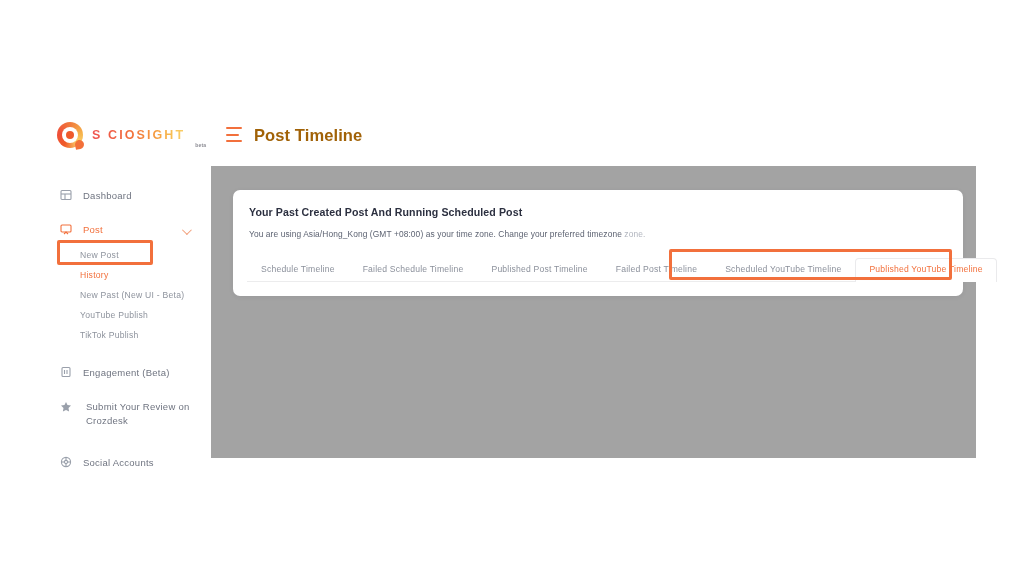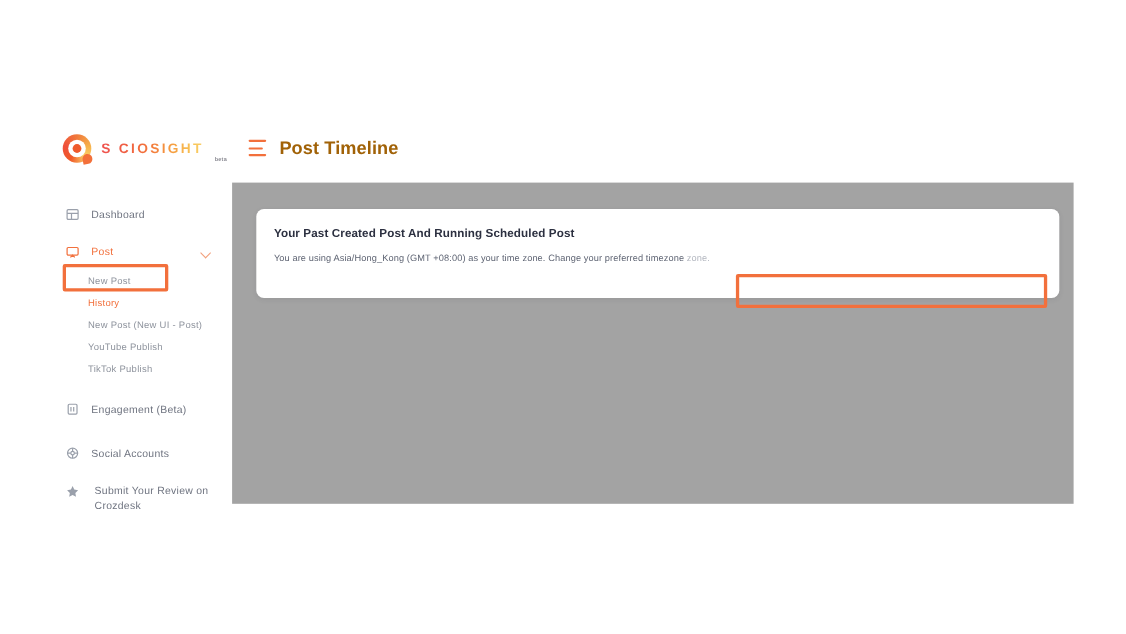--- a/index.html
+++ b/index.html
@@ -323,78 +323,86 @@
     </div>
 
     <div class="submenu">
       <div class="sub-item">
         <span>New Post</span>
       </div>
       <div class="sub-item current">
         <span>History</span>
       </div>
       <div class="sub-item">
-        <span>New Post (New UI - Post)</span>
+        <span>New Past (New UI - Beta)</span>
       </div>
       <div class="sub-item">
         <span>YouTube Publish</span>
       </div>
       <div class="sub-item">
         <span>TikTok Publish</span>
       </div>
     </div>
 
     <div class="nav-item" style="margin-top:13px;">
       <span class="nav-icon">
         <svg width="12" height="12" viewBox="0 0 12 12" fill="none" stroke="currentColor" stroke-width="1.1">
           <rect x="2" y="1.5" width="8" height="9" rx="1"></rect>
           <line x1="4.5" y1="4" x2="4.5" y2="8"></line>
           <line x1="7" y1="4" x2="7" y2="8"></line>
         </svg>
       </span>
       <span class="nav-label">Engagement (Beta)</span>
+    </div>
+
+    <div class="nav-item two-line" style="margin-top:22px;">
+      <span class="nav-icon">
+        <svg width="12" height="12" viewBox="0 0 12 12" fill="currentColor">
+          <path d="M6 .9 L7.5 4.1 L11 4.6 L8.5 7.1 L9.1 10.6 L6 8.9 L2.9 10.6 L3.5 7.1 L1 4.6 L4.5 4.1 Z"></path>
+        </svg>
+      </span>
+      <span class="nav-label">Submit Your Review on Crozdesk</span>
     </div>
 
     <div class="nav-item" style="margin-top:20px;">
       <span class="nav-icon">
         <svg width="12" height="12" viewBox="0 0 12 12" fill="none" stroke="currentColor" stroke-width="1.1">
           <circle cx="6" cy="6" r="4.6"></circle>
           <circle cx="6" cy="6" r="1.6"></circle>
           <line x1="6" y1="1.4" x2="6" y2="4.4"></line>
           <line x1="6" y1="7.6" x2="6" y2="10.6"></line>
           <line x1="1.4" y1="6" x2="4.4" y2="6"></line>
           <line x1="7.6" y1="6" x2="10.6" y2="6"></line>
         </svg>
       </span>
       <span class="nav-label">Social Accounts</span>
     </div>
 
-    <div class="nav-item two-line" style="margin-top:22px;">
-      <span class="nav-icon">
-        <svg width="12" height="12" viewBox="0 0 12 12" fill="currentColor">
-          <path d="M6 .9 L7.5 4.1 L11 4.6 L8.5 7.1 L9.1 10.6 L6 8.9 L2.9 10.6 L3.5 7.1 L1 4.6 L4.5 4.1 Z"></path>
-        </svg>
-      </span>
-      <span class="nav-label">Submit Your Review on Crozdesk</span>
-    </div>
-
   </div>
 
   <div class="hl-history"></div>
 
   <div class="content">
 
     <div class="card">
 
       <div class="card-title">Your Past Created Post And Running Scheduled Post</div>
 
       <div class="card-sub">
         <span>You are using Asia/Hong_Kong (GMT +08:00) as your time zone. Change your preferred timezone </span><a class="tz-link" href="#">zone.</a>
       </div>
 
+      <div class="tabs">
+        <div class="tab">Schedule Timeline</div>
+        <div class="tab">Failed Schedule Timeline</div>
+        <div class="tab">Published Post Timeline</div>
+        <div class="tab">Failed Post Timeline</div>
+        <div class="tab">Scheduled YouTube Timeline</div>
+        <div class="tab active">Published YouTube Timeline</div>
+      </div>
 
     </div>
 
   </div>
 
   <div class="hl-tabs"></div>
 
 </div>
 
 </body></html>

